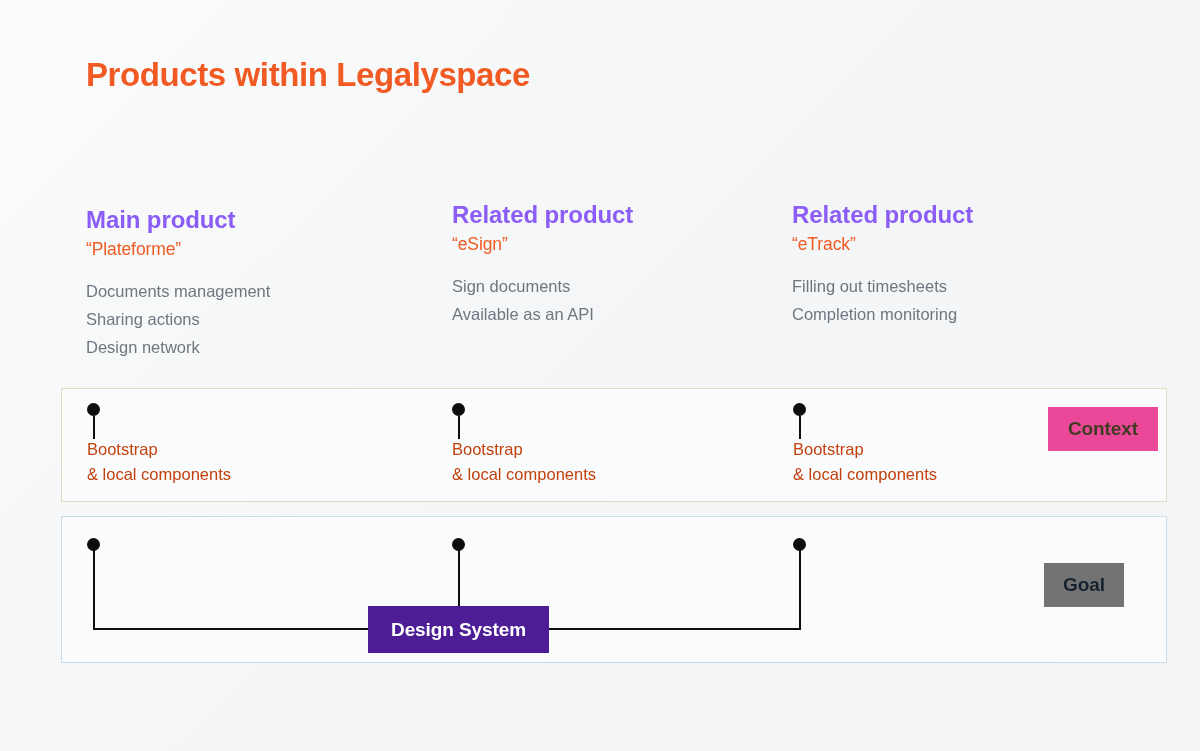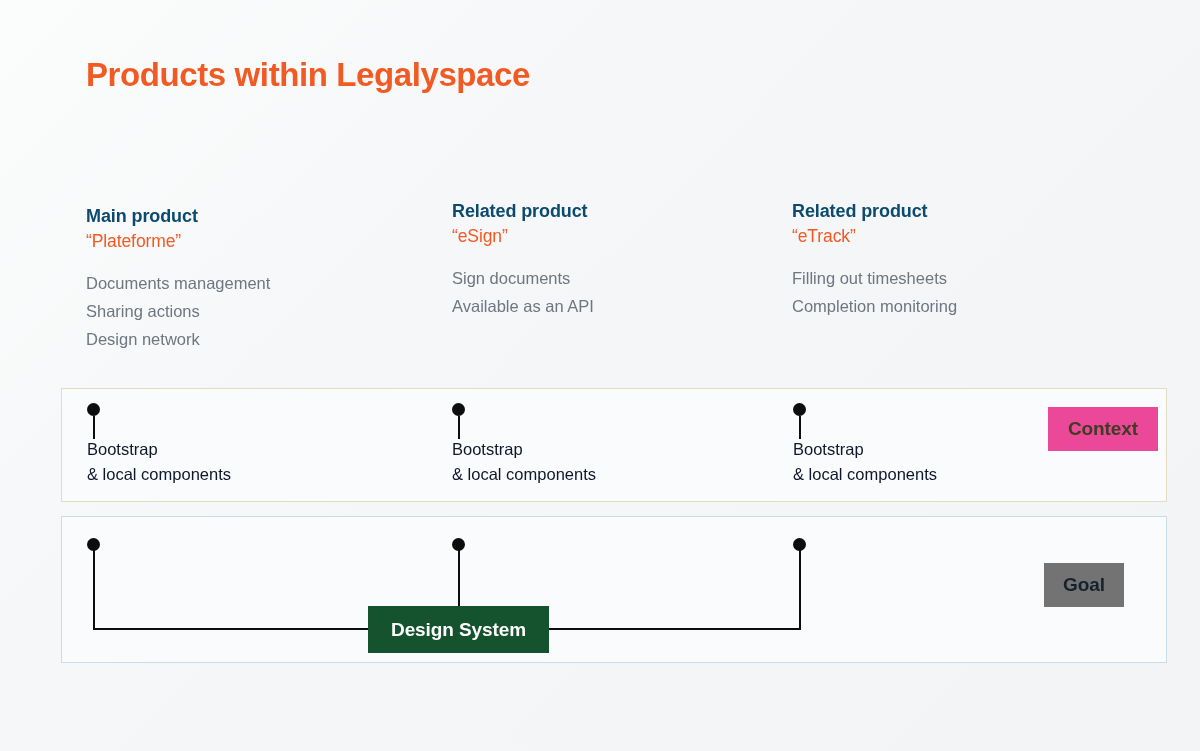--- a/index.html
+++ b/index.html
@@ -37,23 +37,23 @@
     position: absolute;
     top: 200px;
   }
   .col-0 { left: 86px;  width: 350px; }
   .col-1 { left: 452px; width: 330px; }
   .col-2 { left: 792px; width: 350px; }
 
   .col-0 .col-kicker { padding-top: 5px; }
 
   .col-kicker {
-    font-size: 18px;
+    font-size: 24px;
     font-weight: bold;
-    color: #0c4a6e;
+    color: #8b5cf6;
     letter-spacing: -0.1px;
     line-height: 1.28;
     white-space: nowrap;
   }
   .col-name {
     font-size: 17.5px;
     font-weight: normal;
     color: #f15a22;
     letter-spacing: -0.1px;
     line-height: 1.28;
@@ -140,21 +140,21 @@
     width: 2px;
     height: 23px;
     background: #0d0d0d;
     margin-left: 5.5px;
   }
   .ctx-text {
     position: absolute;
     top: 48px;
     left: 0;
     font-size: 16.5px;
-    color: #0f172a;
+    color: #c2410c;
     line-height: 25px;
     white-space: nowrap;
   }
 
   
   .goal-inner {
     position: absolute;
     inset: 0;
   }
   .goal-dot {
@@ -182,21 +182,21 @@
   .dot-3 { left: 731px; top: 21px; }
   .vline-3 { left: 736.5px; top: 27px; width: 2px; height: 86px; }
   .hline-3 { left: 487px; top: 111px; width: 251px; height: 2px; }
 
   .ds-box {
     position: absolute;
     left: 306px;
     top: 89px;
     width: 181px;
     height: 47px;
-    background: #14532d;
+    background: #4c1d95;
     display: flex;
     align-items: center;
     justify-content: center;
   }
   .ds-label {
     font-size: 19px;
     font-weight: bold;
     color: #ffffff;
     letter-spacing: -0.1px;
     white-space: nowrap;

